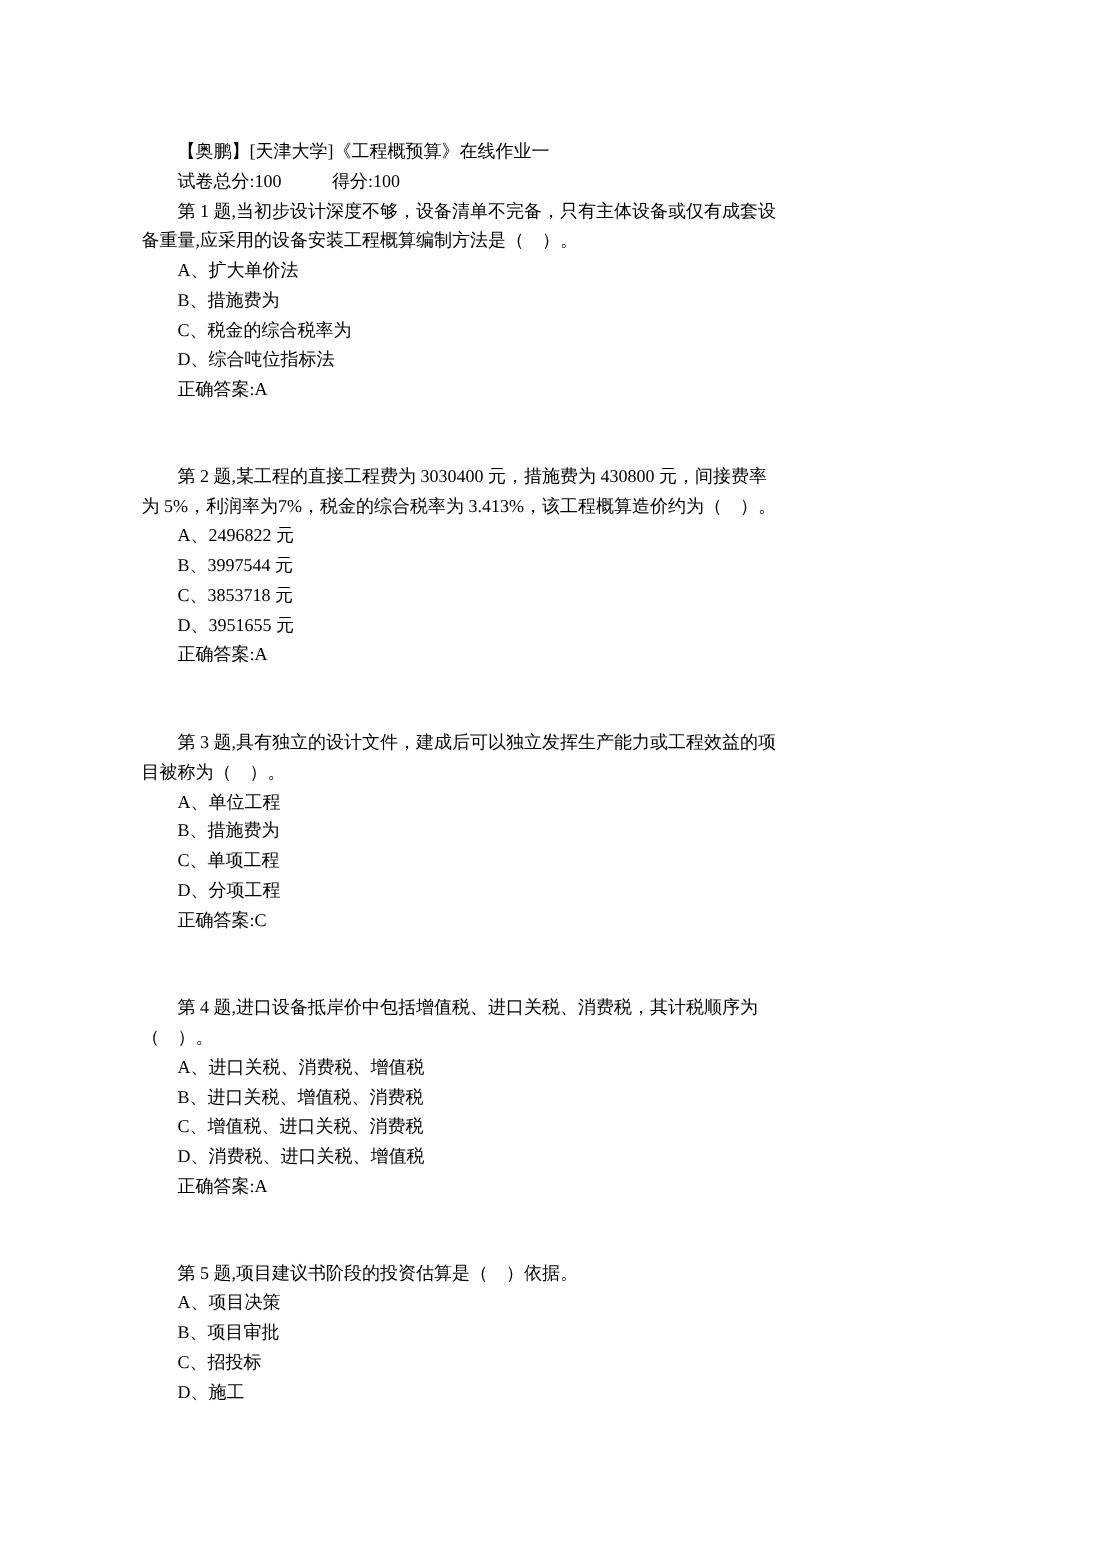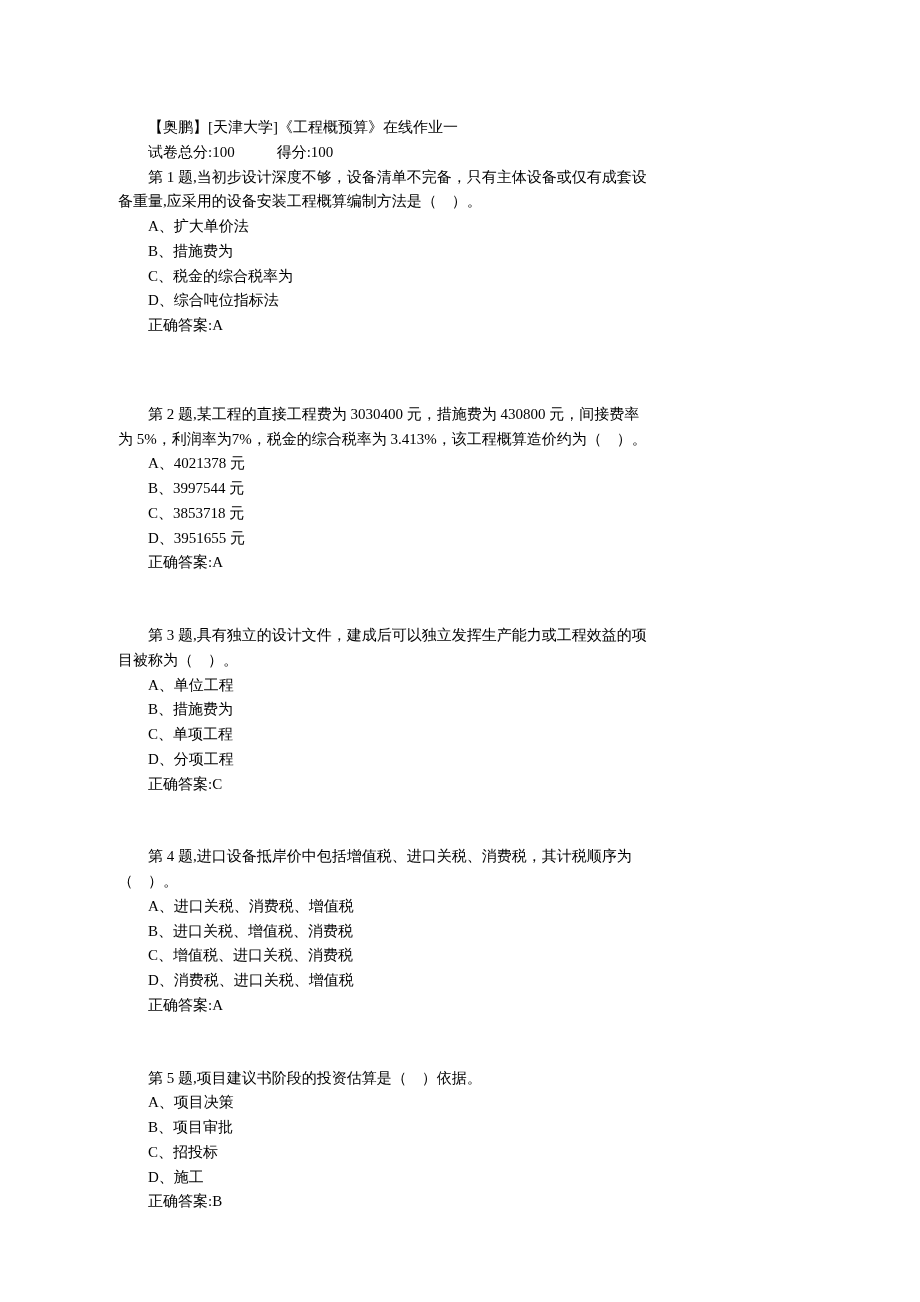--- a/index.html
+++ b/index.html
@@ -39,32 +39,32 @@
 
 <div class="page">
 
   <div>
     <div class="line indent">【奥鹏】[天津大学]《工程概预算》在线作业一</div>
     <div class="line indent score-line">
       <span>试卷总分:100</span><span class="gap"></span><span>得分:100</span>
     </div>
   </div>
 
-  <div class="block" style="margin-bottom:64px;">
+  <div class="block" style="margin-bottom:48px;">
     <div class="line indent">第 1 题,当初步设计深度不够，设备清单不完备，只有主体设备或仅有成套设备重量,应采用的设备安装工程概算编制方法是（　）。</div>
     <div class="line indent">A、扩大单价法</div>
     <div class="line indent">B、措施费为</div>
     <div class="line indent">C、税金的综合税率为</div>
     <div class="line indent">D、综合吨位指标法</div>
     <div class="line indent">正确答案:A</div>
   </div>
 
   <div class="block">
     <div class="line indent">第 2 题,某工程的直接工程费为 3030400 元，措施费为 430800 元，间接费率为 5%，利润率为7%，税金的综合税率为 3.413%，该工程概算造价约为（　）。</div>
-    <div class="line indent">A、4021378 元</div>
+    <div class="line indent">A、2496822 元</div>
     <div class="line indent">B、3997544 元</div>
     <div class="line indent">C、3853718 元</div>
     <div class="line indent">D、3951655 元</div>
     <div class="line indent">正确答案:A</div>
   </div>
 
   <div class="block">
     <div class="line indent">第 3 题,具有独立的设计文件，建成后可以独立发挥生产能力或工程效益的项目被称为（　）。</div>
     <div class="line indent">A、单位工程</div>
     <div class="line indent">B、措施费为</div>
@@ -81,16 +81,15 @@
     <div class="line indent">D、消费税、进口关税、增值税</div>
     <div class="line indent">正确答案:A</div>
   </div>
 
   <div class="block">
     <div class="line indent">第 5 题,项目建议书阶段的投资估算是（　）依据。</div>
     <div class="line indent">A、项目决策</div>
     <div class="line indent">B、项目审批</div>
     <div class="line indent">C、招投标</div>
     <div class="line indent">D、施工</div>
-    <div class="line indent">正确答案:B</div>
   </div>
 
 </div>
 
 </body></html>

